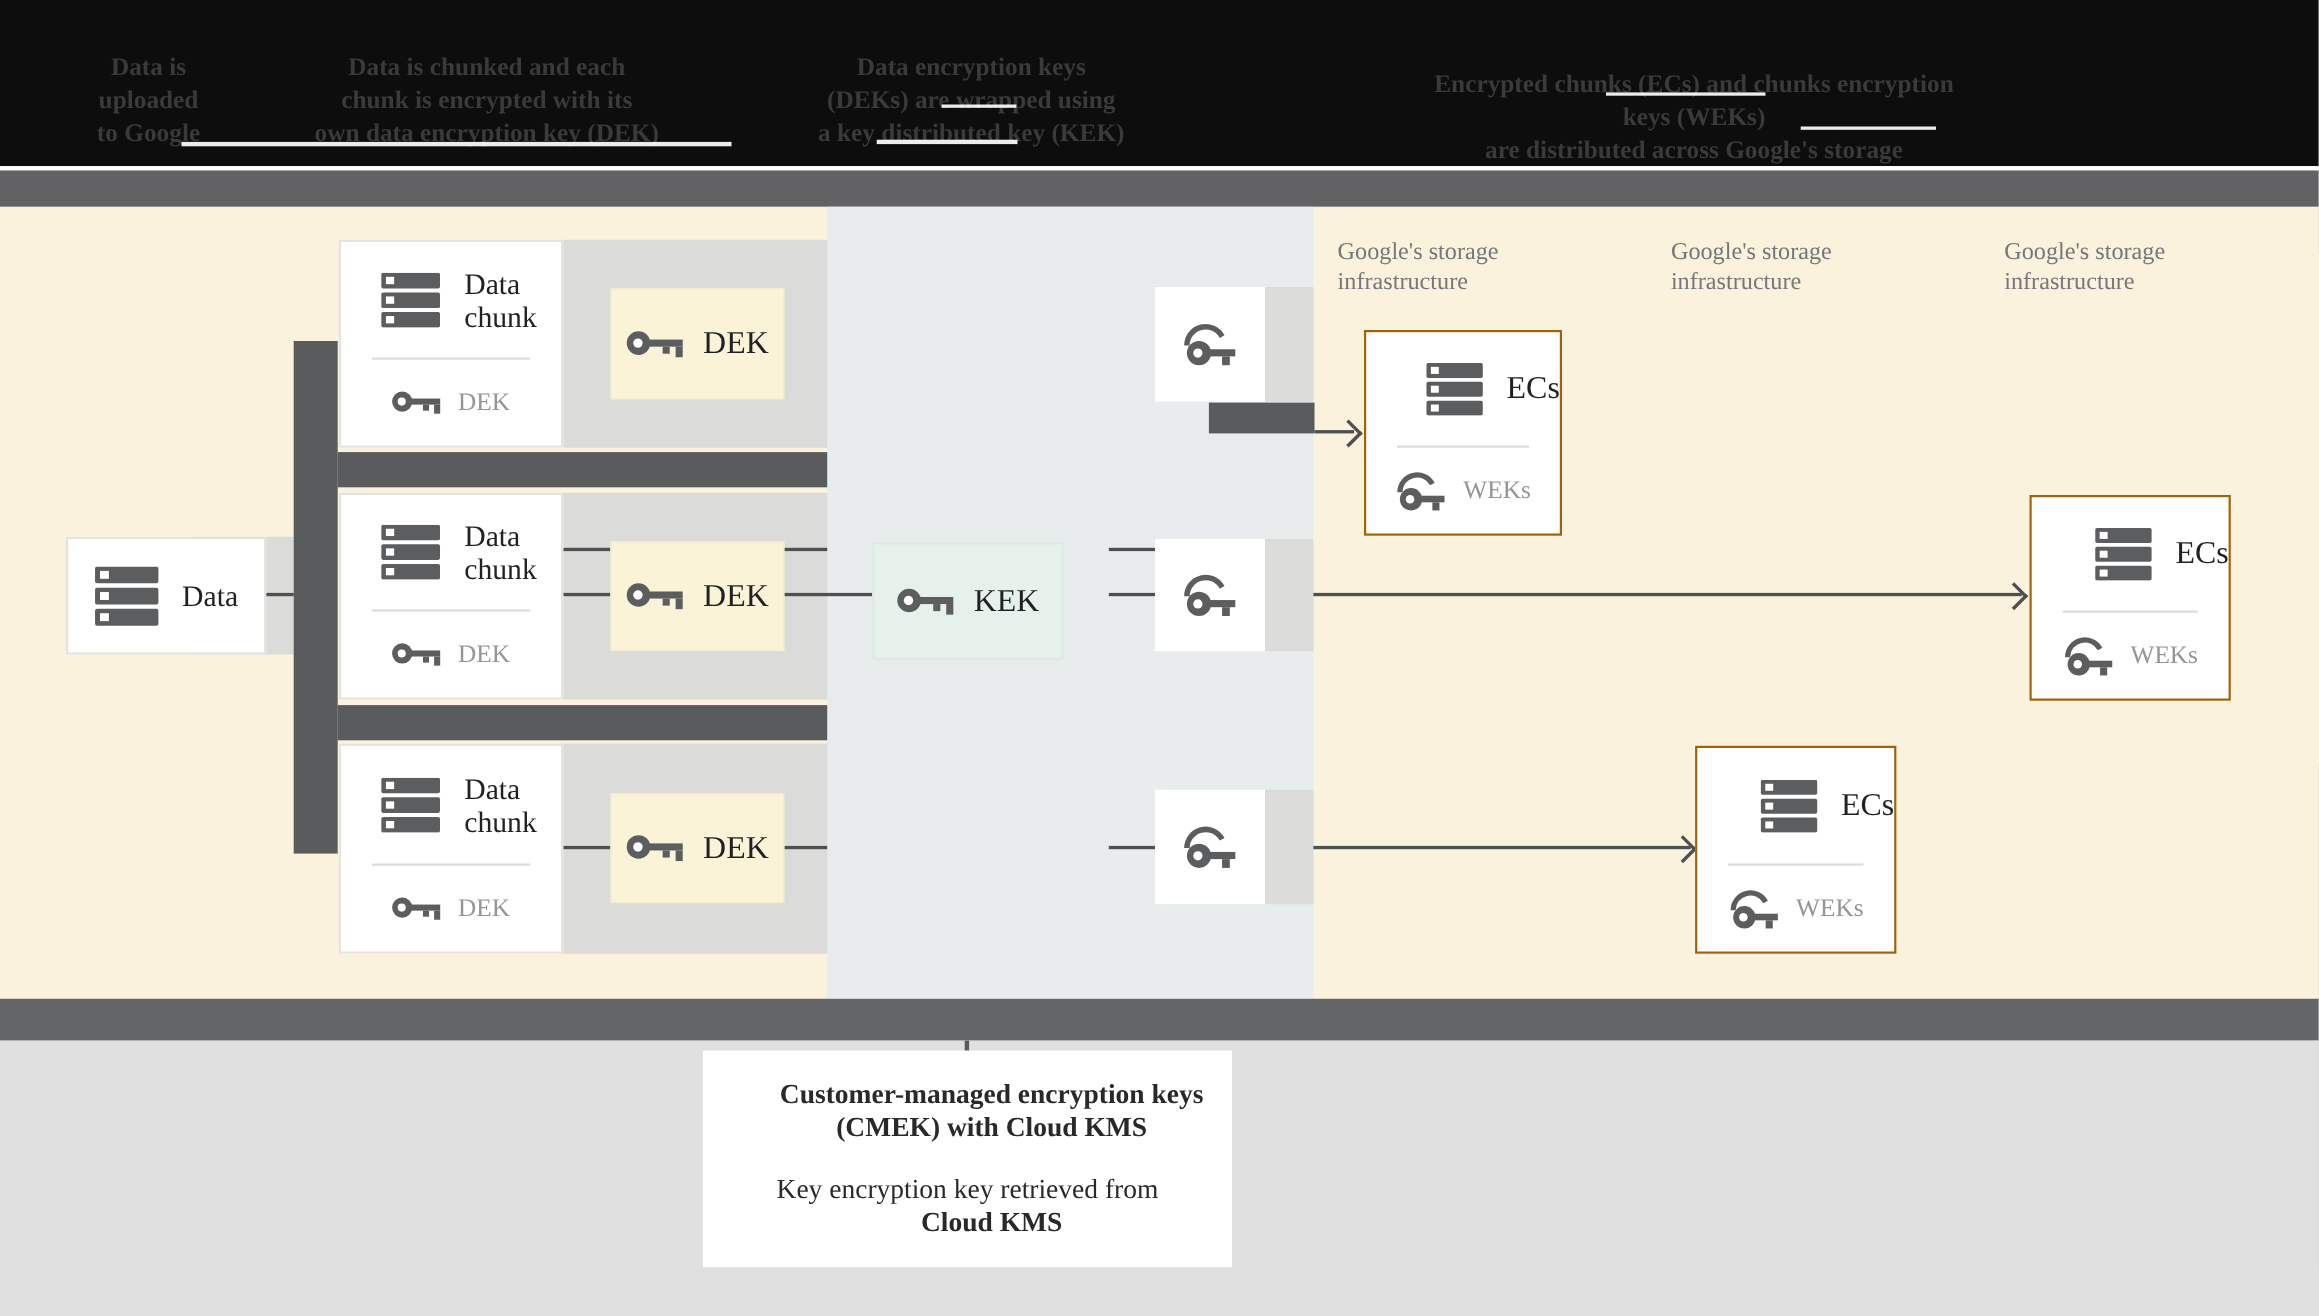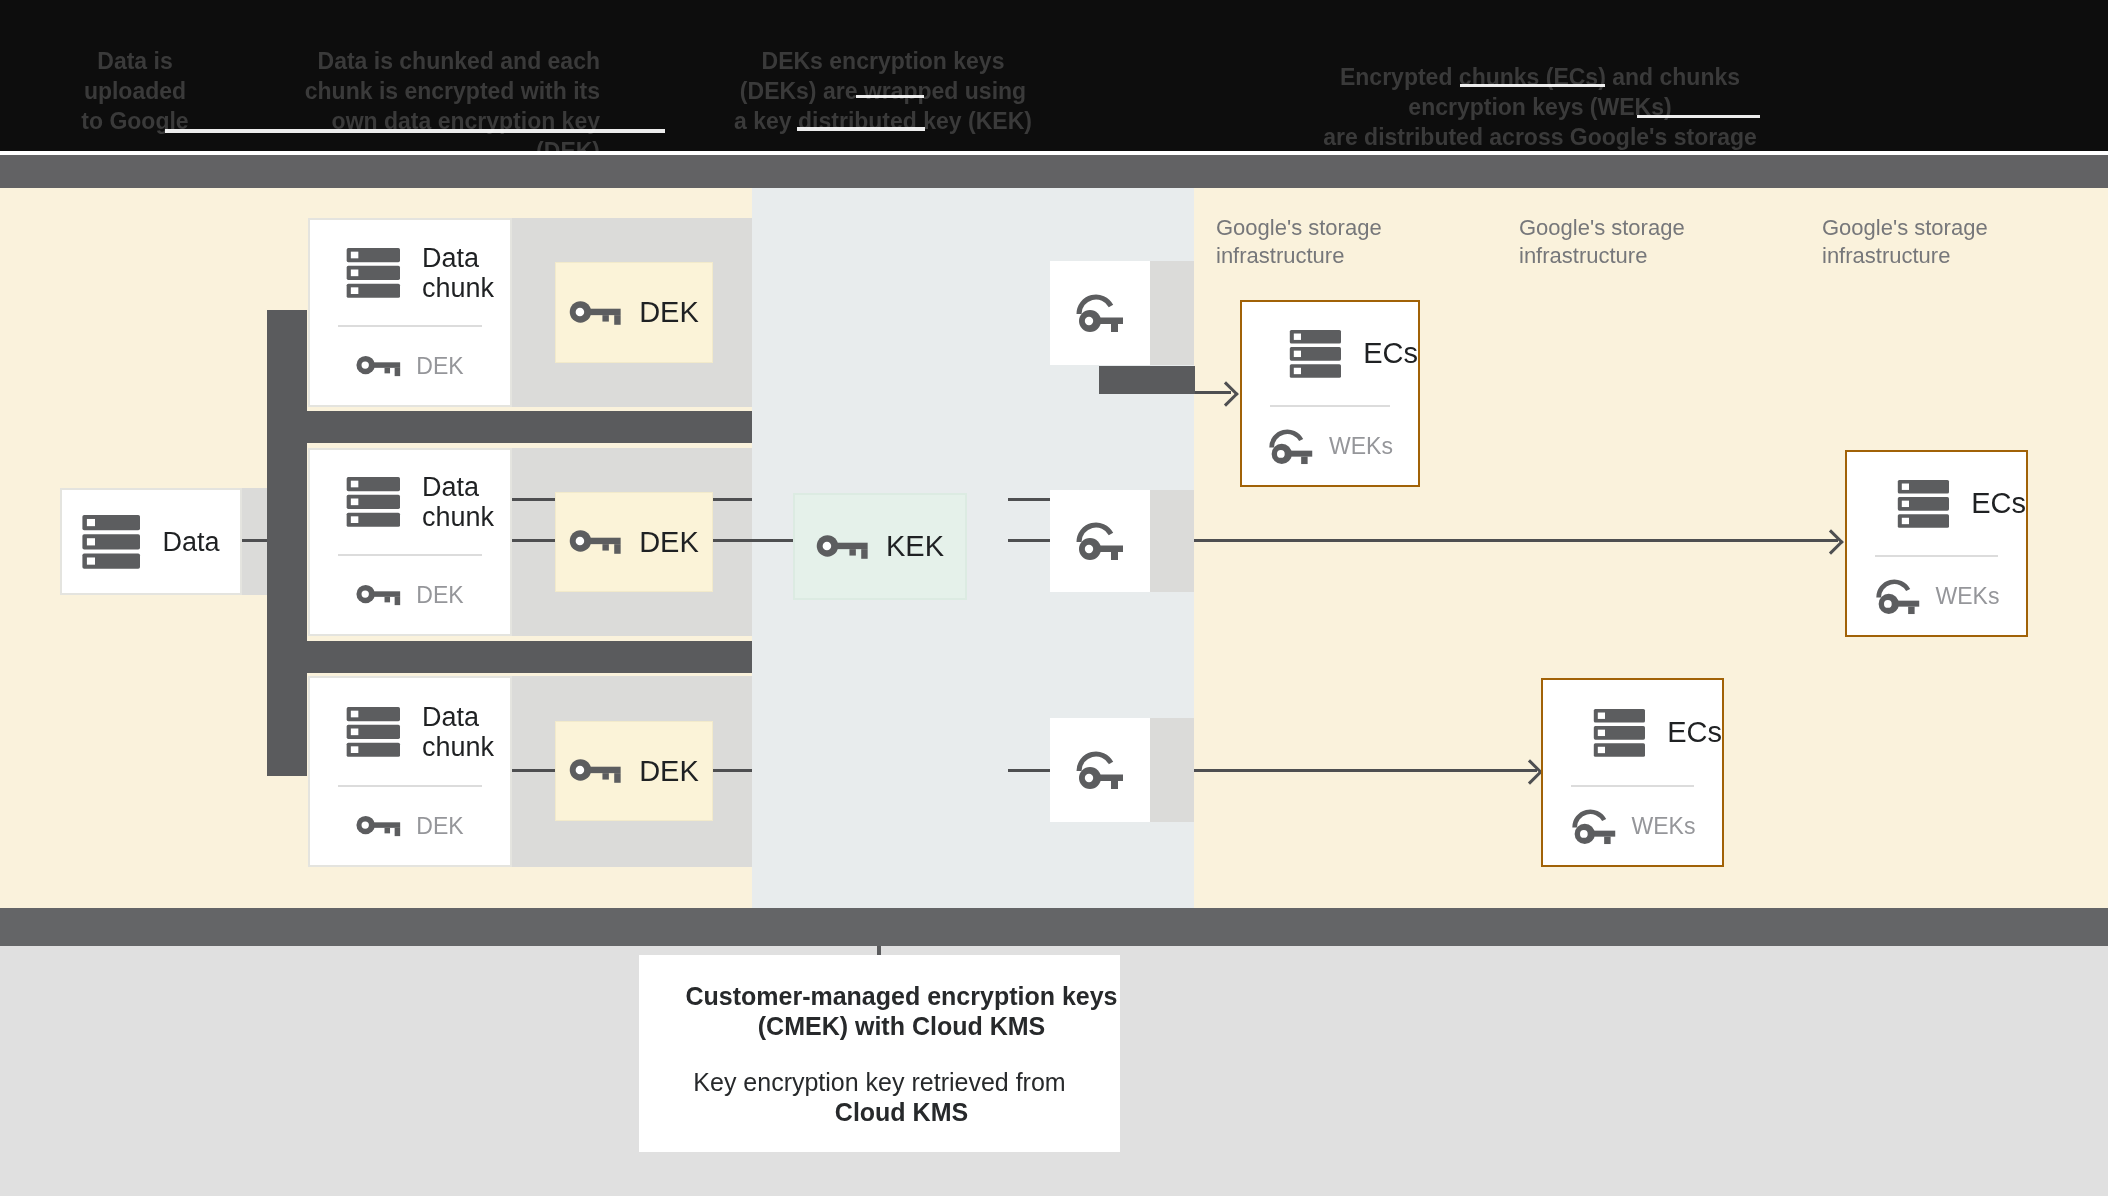--- a/index.html
+++ b/index.html
@@ -1,18 +1,18 @@
 <!DOCTYPE html>
 <html><head>
 <meta charset="utf-8">
 <style>
   html,body{margin:0;padding:0;background:#cfcfcf;}
   #app{
     position:relative;width:2108px;height:1196px;overflow:hidden;
-    font-family:Liberation Sans, sans-serif;background:#E0E0E0;
+    font-family:Liberation Serif, serif;background:#E0E0E0;
   }
   .abs{position:absolute;}
 
   
   #header{left:0;top:0;width:2108px;height:151px;background:#0D0D0D;}
   .hcol{position:absolute;color:#3A3A3A;font-size:23px;line-height:30px;text-align:center;font-weight:bold;}
   .streak{position:absolute;background:#FFFFFF;opacity:.92;}
   #whiteline{left:0;top:151px;width:2108px;height:4px;background:#FFFFFF;}
   #grayband{left:0;top:155px;width:2108px;height:33px;background:#626264;}
 
@@ -57,27 +57,27 @@
 <body>
 
 <div id="app">
 
   <div class="abs" id="header">
     <div class="hcol" style="left:55px;top:46px;width:160px;">
       <div>Data is</div>
       <div>uploaded</div>
       <div>to Google</div>
     </div>
-    <div class="hcol" style="left:285px;top:46px;width:315px;text-align:right;">
+    <div class="hcol" style="left:285px;top:46px;width:315px;">
       <div>Data is chunked and each</div>
       <div>chunk is encrypted with its</div>
       <div>own data encryption key (DEK)</div>
     </div>
     <div class="hcol" style="left:733px;top:46px;width:300px;">
-      <div>DEKs encryption keys</div>
+      <div>Data encryption keys</div>
       <div>(DEKs) are wrapped using</div>
       <div>a key distributed key (KEK)</div>
     </div>
     <div class="hcol" style="left:1300px;top:62px;width:480px;">
       <div>Encrypted chunks (ECs) and chunks encryption keys (WEKs)</div>
       <div>are distributed across Google's storage infrastructure</div>
     </div>
 
     <div class="streak" style="left:165px;top:129px;width:500px;height:4px;"></div>
     <div class="streak" style="left:797px;top:127px;width:128px;height:4px;"></div>

